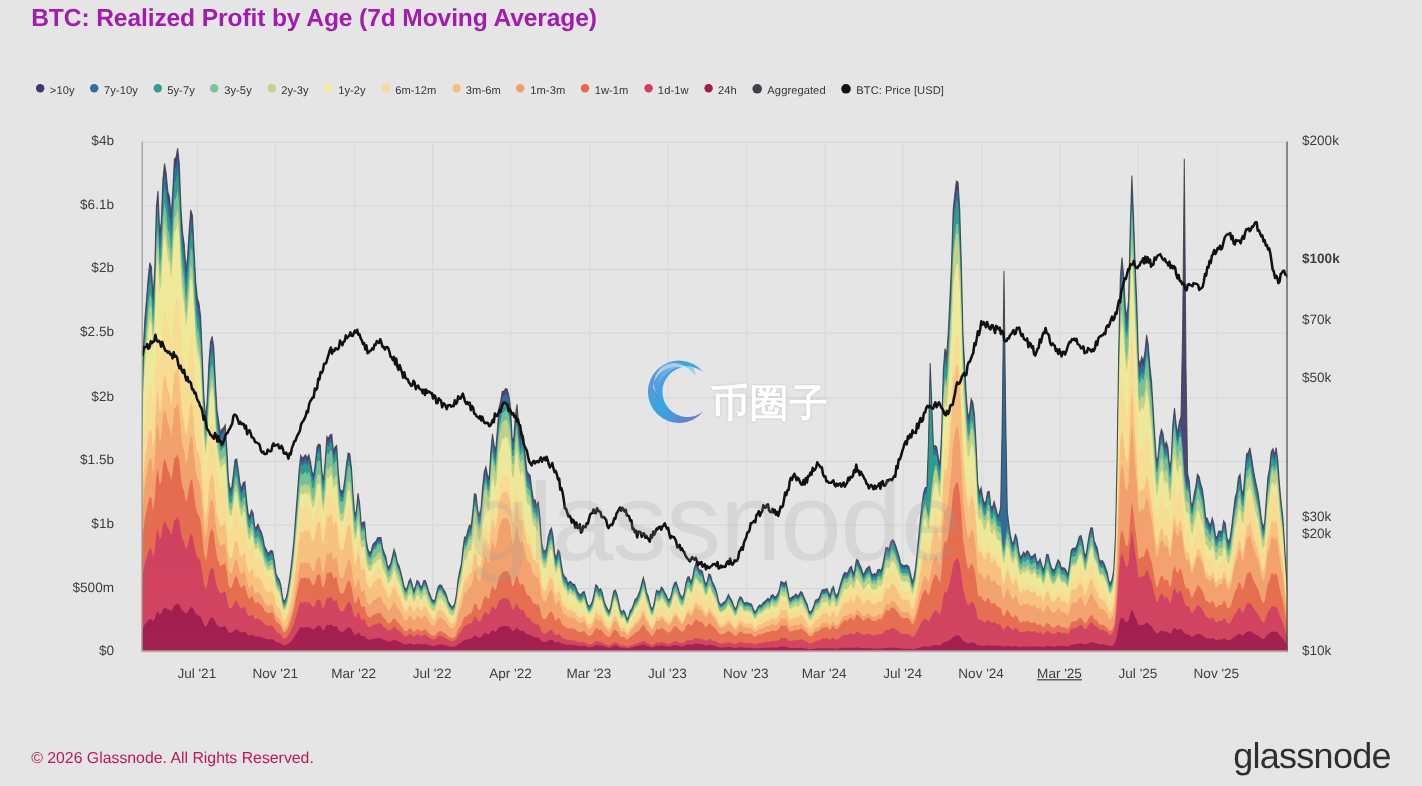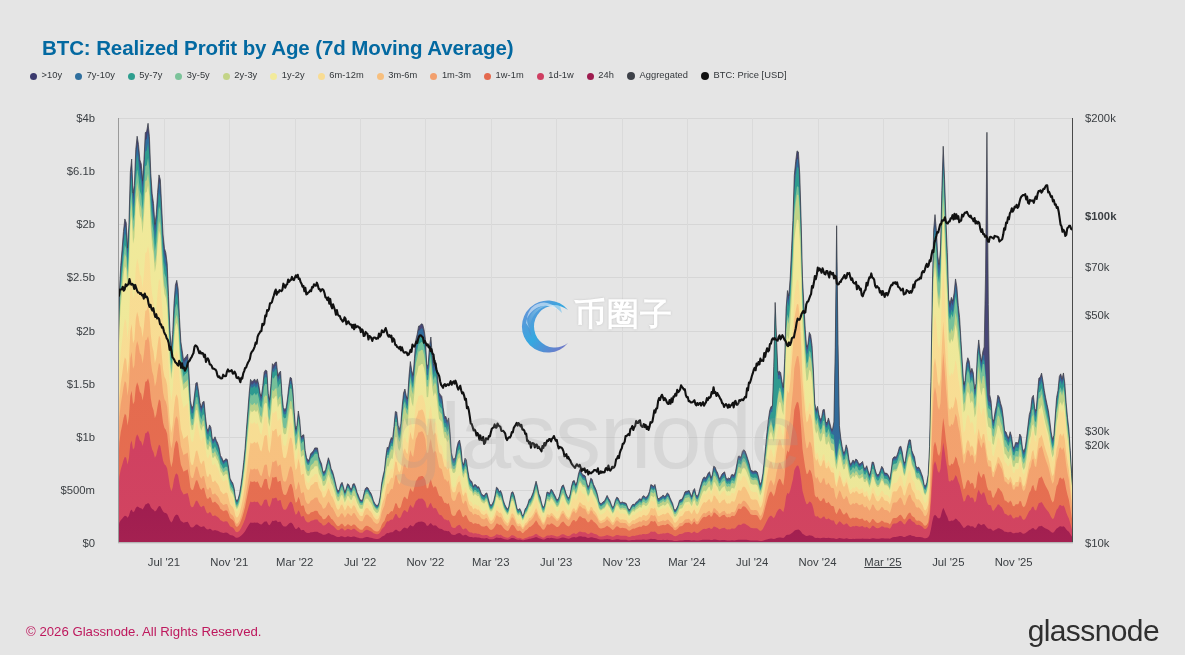--- a/index.html
+++ b/index.html
@@ -13,41 +13,40 @@
     font-family: "Liberation Sans", sans-serif;
     color: #2b2b2b;
     overflow: hidden;
     position: relative;
   }
 
   
   #chart-title {
     position: absolute;
     left: 26px;
-    top: 36px;
+    top: 4px;
     font-size: 20.5px;
     font-weight: 700;
     letter-spacing: -0.1px;
-    color: #0369a1;
-    white-space: nowrap;
-    margin-left: 16px;
+    color: #a21caf;
+    white-space: nowrap;
   }
 
   
   #legend {
     position: absolute;
     left: 30px;
     top: 67px;
     display: flex;
     align-items: center;
     height: 16px;
   }
   .legend-item {
     display: flex;
-    align-items: flex-end;
+    align-items: flex-start;
     margin-right: 13px;
     white-space: nowrap;
   }
   .legend-dot {
     width: 7px;
     height: 7px;
     border-radius: 50%;
     margin-right: 4.5px;
     flex: none;
   }
@@ -114,24 +113,24 @@
     font-size: 92px;
     font-weight: 400;
     letter-spacing: -1px;
     color: rgba(155,155,155,0.20);
     pointer-events: none;
     white-space: nowrap;
     z-index: 2;
   }
   #watermark-bqz {
     position: absolute;
-    left: 510px;
+    left: 528px;
     top: 293px;
     display: flex;
-    align-items: flex-start;
+    align-items: flex-end;
     z-index: 6;
     pointer-events: none;
   }
   #watermark-bqz-text {
     font-size: 32px;
     font-weight: 700;
     color: #ffffff;
     letter-spacing: 1px;
     margin-left: -6px;
     text-shadow: 0 0 2px rgba(120,120,120,0.35);
@@ -387,21 +386,21 @@
     <div class="ytick-right" style="top: 314.671px;">$50k</div>
     <div class="ytick-right" style="top: 266.937px;">$70k</div>
     <div class="ytick-right" style="top: 216.336px; font-weight: bold;">$100k</div>
     <div class="ytick-right" style="top: 118px;">$200k</div>
   </div>
 <div id="ticks-x">
     <div class="xtick" style="left: 164px;">Jul '21</div>
     <div class="xtick" style="left: 229.357px;">Nov '21</div>
     <div class="xtick" style="left: 294.714px;">Mar '22</div>
     <div class="xtick" style="left: 360.071px;">Jul '22</div>
-    <div class="xtick" style="left: 425.429px;">Nov '22</div>
+    <div class="xtick" style="left: 425.429px;">Apr '22</div>
     <div class="xtick" style="left: 490.786px;">Mar '23</div>
     <div class="xtick" style="left: 556.143px;">Jul '23</div>
     <div class="xtick" style="left: 621.5px;">Nov '23</div>
     <div class="xtick" style="left: 686.857px;">Mar '24</div>
     <div class="xtick" style="left: 752.214px;">Jul '24</div>
     <div class="xtick" style="left: 817.571px;">Nov '24</div>
     <div class="xtick" style="left: 882.929px; text-decoration: underline;">Mar '25</div>
     <div class="xtick" style="left: 948.286px;">Jul '25</div>
     <div class="xtick" style="left: 1013.64px;">Nov '25</div>
   </div>

